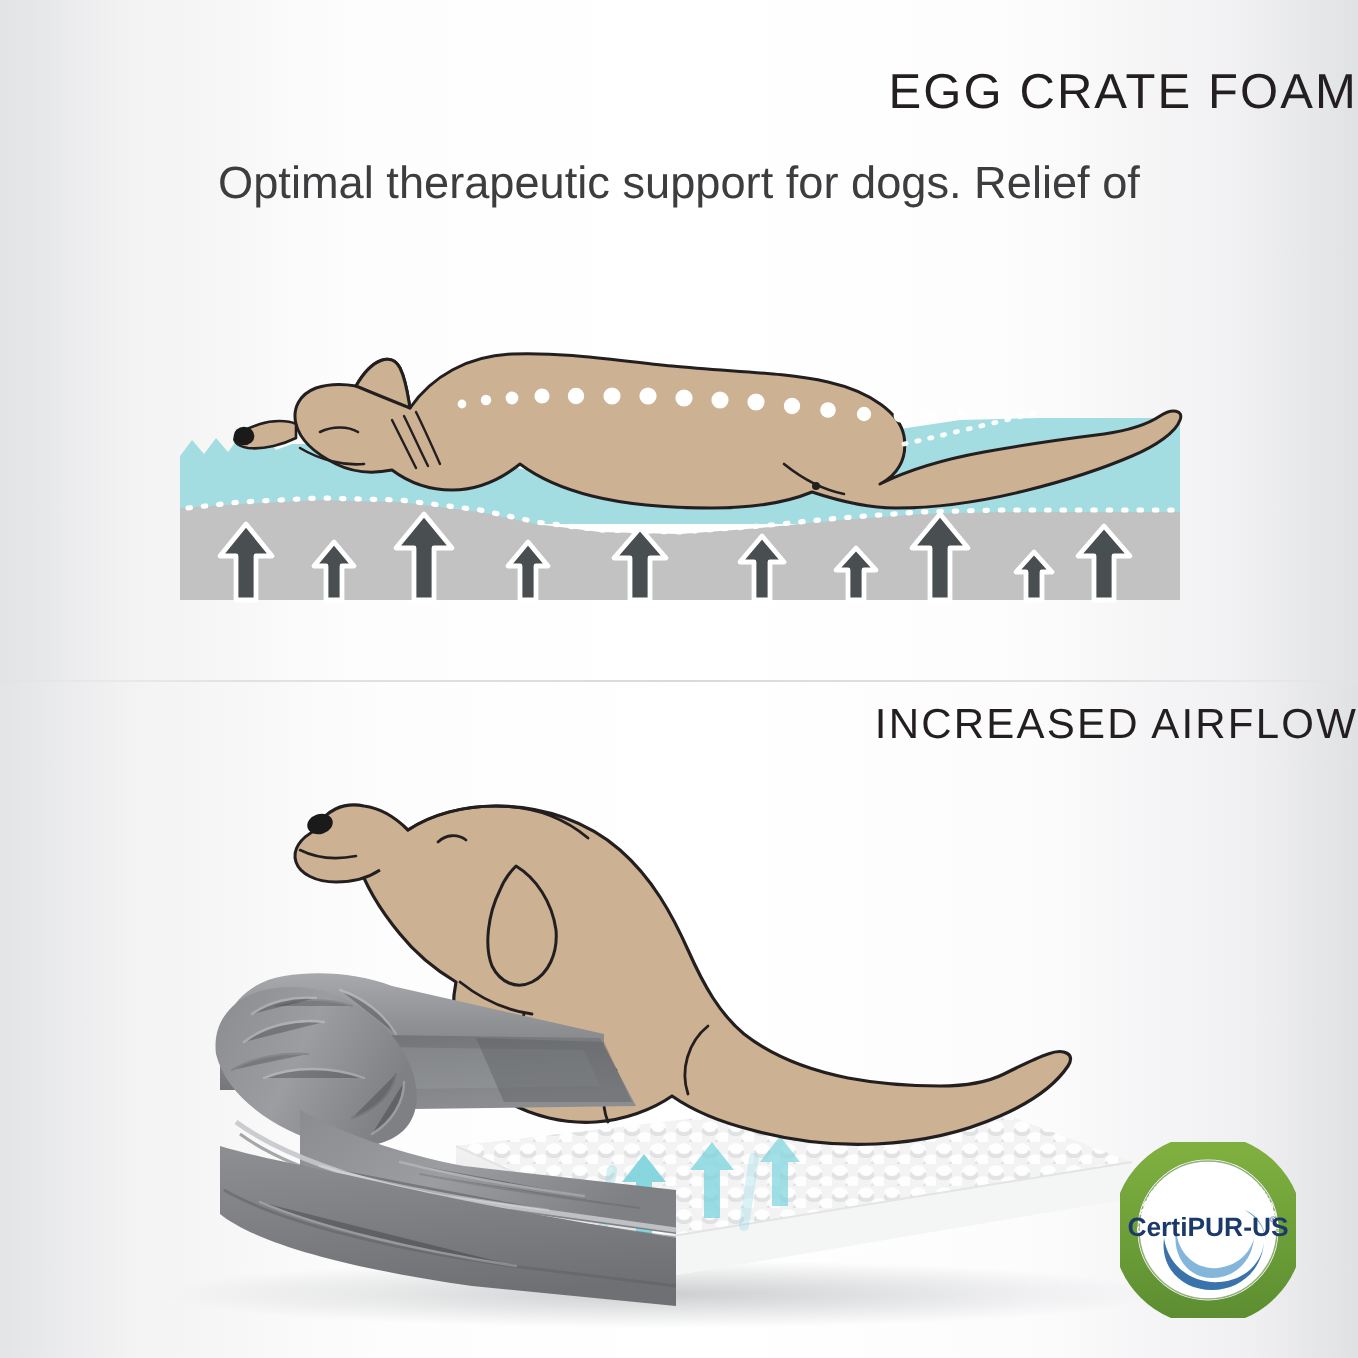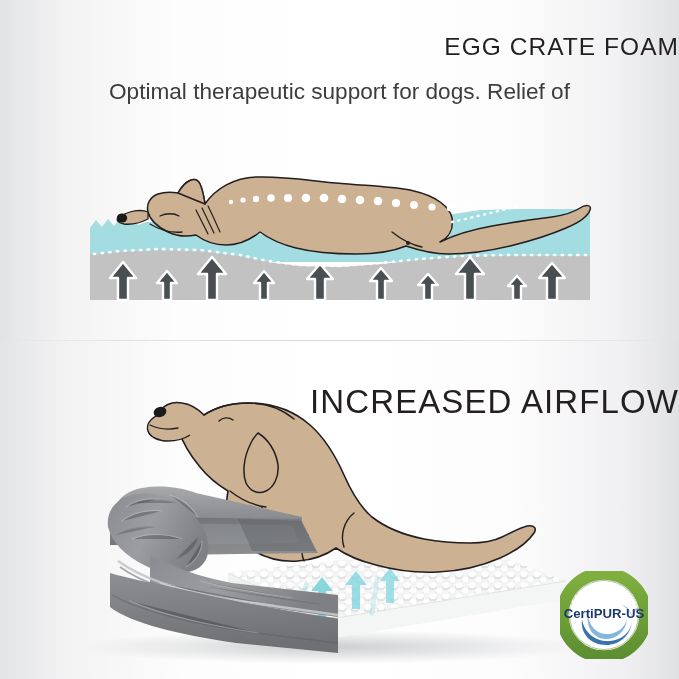--- a/index.html
+++ b/index.html
@@ -19,21 +19,21 @@
     background:linear-gradient(to right,#e3e4e6 0%,#f3f3f4 10%,#fdfdfd 28%,#ffffff 52%,#fcfcfd 76%,#f0f0f2 92%,#e0e1e3 100%);}
   #divider{position:absolute;left:0;top:340px;width:679px;height:1px;
     background:linear-gradient(to right,rgba(205,207,210,0) 0%,rgba(205,207,210,.55) 18%,rgba(200,202,206,.7) 50%,rgba(205,207,210,.55) 82%,rgba(205,207,210,0) 100%);}
 
   .title{
     position:absolute;left:0;width:679px;text-align:right;
     color:#231f20;font-size:24.5px;letter-spacing:1.05px;font-weight:400;
     white-space:nowrap;
   }
   #title-1{top:33px;}
-  #title-2{top:383px;font-size:33px;letter-spacing:1.1px;}
+  #title-2{top:351px;font-size:21px;letter-spacing:1.1px;}
   .subtitle{
     position:absolute;left:0;width:679px;text-align:center;
     color:#3d3d3f;font-size:22.6px;font-weight:300;line-height:30px;
   }
   #subtitle-1{top:77px;}
   .sub-line{display:block;}
 
   
   #cross-section{position:absolute;left:0;top:150px;width:679px;height:175px;}
   #cross-section svg{display:block;}

